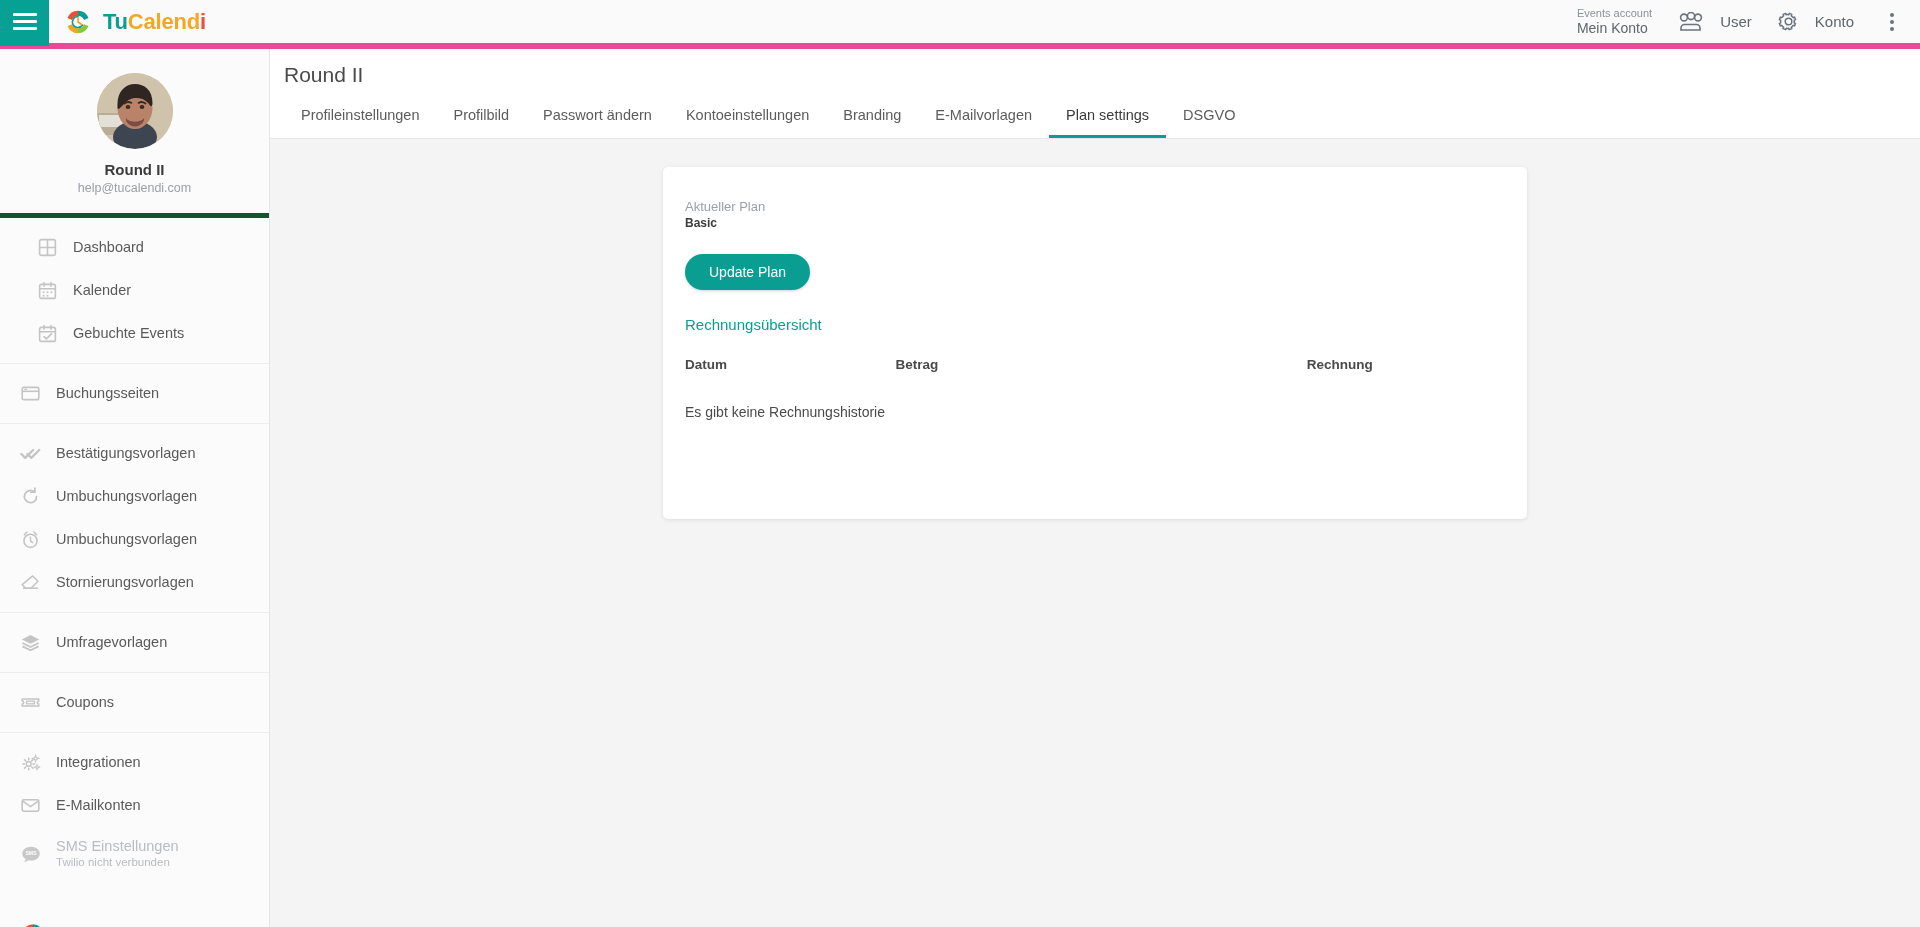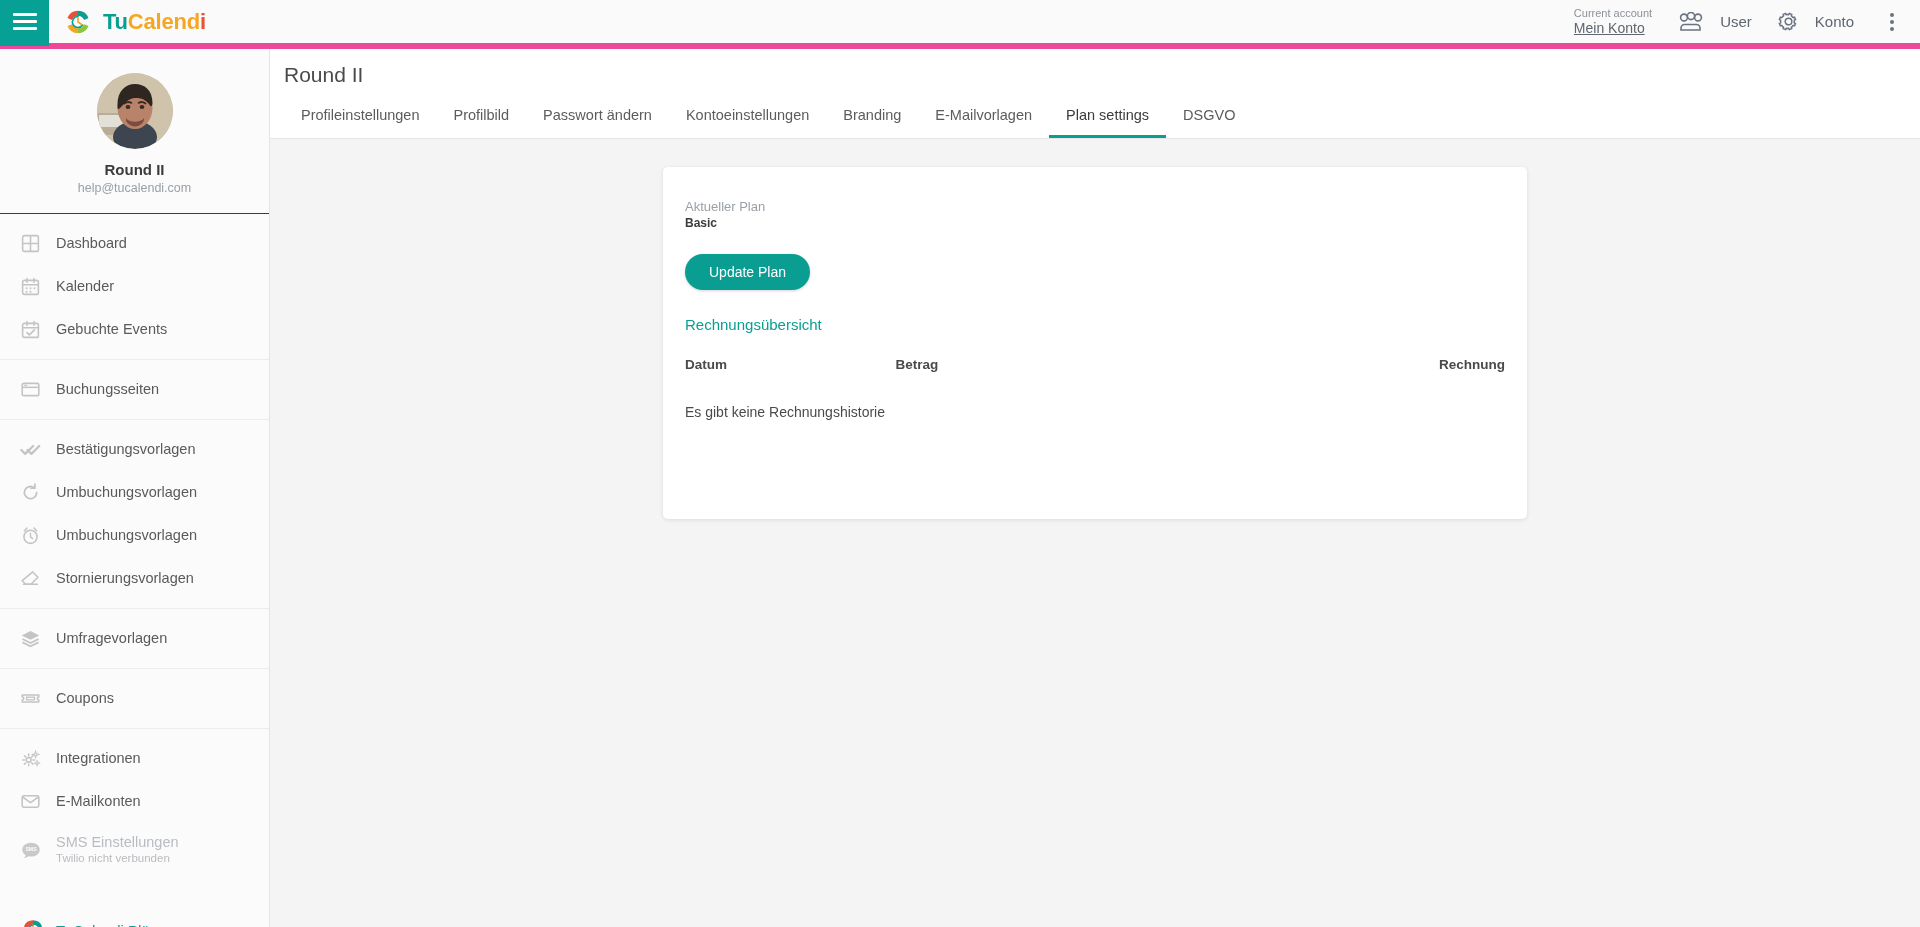--- a/index.html
+++ b/index.html
@@ -45,21 +45,21 @@
   .brand-text .t3 { color: #e8503a; }
 
   .logo-mark { width: 30px; height: 30px; flex: none; display:block; }
 
   .topright {
     margin-left: auto; display: flex; align-items: center;
     gap: 26px; padding-right: 16px; color: #6b7280;
   }
   .acct { line-height: 1.15; text-align: left; cursor: pointer; }
   .acct .lbl { font-size: 11px; color: #8b9199; }
-  .acct .val { font-size: 14px; color: #5f666e; text-decoration: underline; }
+  .acct .val { font-size: 14px; color: #5f666e; }
   .tr-item {
     display: flex; align-items: center; gap: 16px;
     font-size: 15px; color: #5f666e; cursor: pointer;
   }
   .kebab {
     display: flex; flex-direction: column; gap: 3px;
     padding: 6px 10px; cursor: pointer;
   }
   .kebab i { width: 4px; height: 4px; border-radius: 50%; background: #6b7280; display:block;}
 
@@ -76,21 +76,21 @@
   .avatar {
     width: 76px; height: 76px; border-radius: 50%;
     margin: 0 auto 12px; overflow: hidden;
     background: #c9bda8; display:block;
   }
   .avatar svg { display:block; }
   .pname { font-size: 15px; font-weight: bold; color: #3c3c3c; }
   .pmail { font-size: 12.5px; color: #9aa0a6; margin-top: 3px; }
 
   .navgroup { border-top: 1px solid #ececec; padding: 8px 0; }
-  .navgroup.first { border-top: 1px solid #14532d; }
+  .navgroup.first { border-top: 5px solid #14532d; padding-left: 17px; }
   .navitem {
     display: flex; align-items: center;
     height: 43px; padding-left: 20px; cursor: pointer;
     color: #5a5a5a; font-size: 14.5px;
   }
   .navicon {
     width: 36px; flex: none; display: flex;
     align-items: center; justify-content: flex-start;
     color: #c0c0c0;
   }
@@ -151,21 +151,21 @@
   .sectionlink {
     color: #0a9e93; font-size: 15px; margin-top: 26px; cursor: pointer;
   }
 
   table.invoices { width: 100%; border-collapse: collapse; margin-top: 20px; }
   table.invoices th {
     text-align: left; font-size: 13.5px; color: #4a4a4a;
     font-weight: bold; padding: 4px 0 10px;
   }
   table.invoices th.c2 { width: 34%; }
-  table.invoices th.c3 { text-align: right; }
+  table.invoices th.c3 { text-align: center; }
   .empty-row td {
     font-size: 14px; color: #4a4a4a; padding: 22px 0 0;
   }
 </style>
 </head>
 <body>
 
 <div class="topbar">
   <div class="hamburger">
     <span></span>
@@ -183,21 +183,21 @@
       <path d="M24 15.2 A8.8 8.8 0 1 0 31.2 28.8" fill="none" stroke="#0a9e93" stroke-width="2.6" stroke-linecap="round"></path>
       <path d="M24 16.8 L24 24 L30 28" fill="none" stroke="#f5a623" stroke-width="2.6" stroke-linecap="round" stroke-linejoin="round"></path>
     </svg>
     <div class="brand-text">
       <span class="t1">Tu</span><span class="t2">Calend</span><span class="t3">i</span>
     </div>
   </div>
 
   <div class="topright">
     <div class="acct">
-      <div class="lbl">Current account</div>
+      <div class="lbl">Events account</div>
       <div class="val">Mein Konto</div>
     </div>
 
     <div class="tr-item">
       <svg width="26" height="20" viewBox="0 0 26 20">
         <circle cx="6" cy="5.5" r="3.4" fill="none" stroke="#6b7280" stroke-width="1.6"></circle>
         <circle cx="13" cy="4" r="3.6" fill="none" stroke="#6b7280" stroke-width="1.6"></circle>
         <circle cx="20" cy="5.5" r="3.4" fill="none" stroke="#6b7280" stroke-width="1.6"></circle>
         <path d="M6.5 12.5 h12 a3.5 3.5 0 0 1 3.5 3.5 v2 h-19 v-2 a3.5 3.5 0 0 1 3.5 -3.5 z" fill="none" stroke="#6b7280" stroke-width="1.6"></path>
       </svg>

